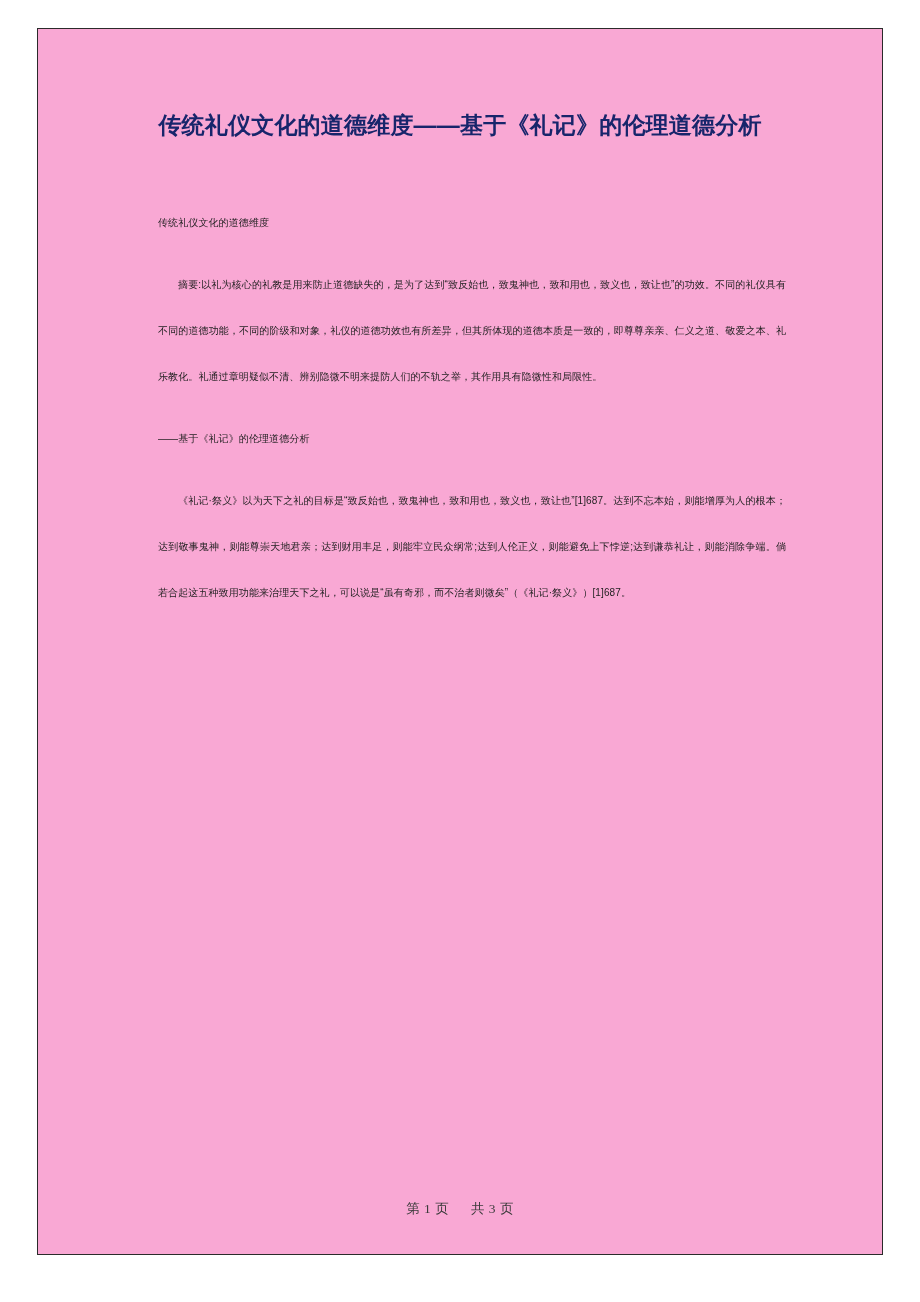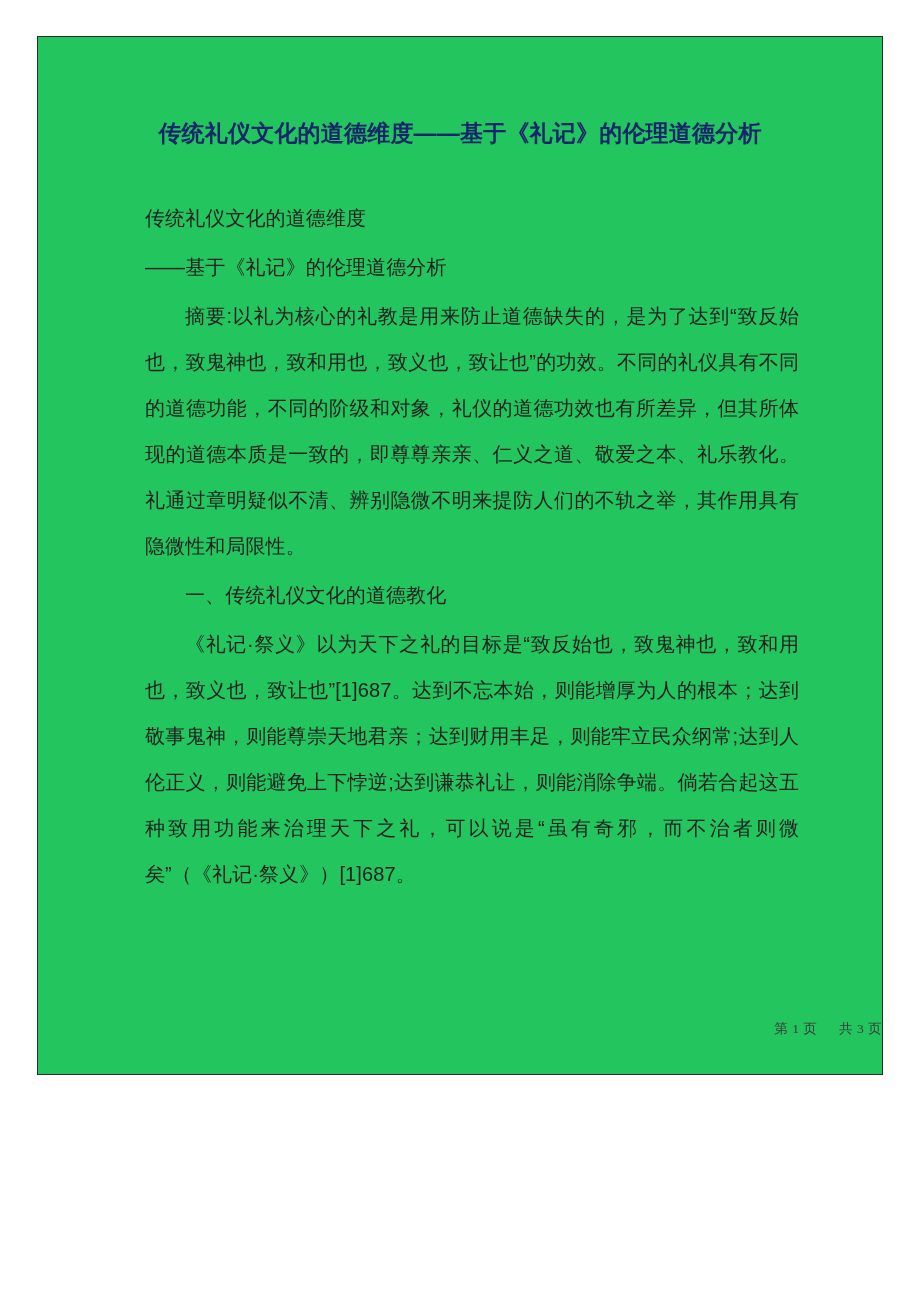--- a/index.html
+++ b/index.html
@@ -11,26 +11,26 @@
     width: 920px;
     height: 1302px;
     font-family: "Liberation Sans", "DejaVu Sans", sans-serif;
     -webkit-font-smoothing: antialiased;
     overflow: hidden;
   }
 
   #page {
     position: absolute;
     left: 37px;
-    top: 36px;
+    top: 28px;
     width: 846px;
-    height: 1039px;
+    height: 1227px;
     border: 1px solid #2b2b2b;
     box-sizing: border-box;
-    background: #22c55e;
+    background: #f9a8d4;
   }
 
   #doc-title {
     position: absolute;
     left: 0;
     right: 0;
     top: 83px;
     text-align: center;
     font-size: 23px;
     font-weight: bold;
@@ -41,58 +41,57 @@
   }
 
   #body-block {
     position: absolute;
     left: 104px;
     top: 155px;
     width: 660px;
   }
 
   .para {
-    font-size: 20px;
+    font-size: 10px;
     color: #1f1f1f;
     line-height: 46px;
-    margin: 3px;
+    margin: 16px;
     text-align: justify;
     text-justify: inter-ideograph;
     letter-spacing: 0.1px;
   }
 
   .para.indent {
     text-indent: 2em;
   }
 
   #footer {
     position: absolute;
     left: 0;
     right: 0;
     bottom: 36px;
-    text-align: right;
+    text-align: center;
     font-size: 13.5px;
     color: #3b3b3b;
     font-family: "Liberation Serif", "DejaVu Serif", serif;
     letter-spacing: 0.5px;
   }
   #footer .sep { display: inline-block; width: 14px; }
 </style>
 </head>
 <body>
 
 <div id="page">
 
   <div id="doc-title">传统礼仪文化的道德维度——基于《礼记》的伦理道德分析</div>
 
   <div id="body-block">
       <p class="para">传统礼仪文化的道德维度</p>
+      <p class="para indent">摘要:以礼为核心的礼教是用来防止道德缺失的，是为了达到“致反始也，致鬼神也，致和用也，致义也，致让也”的功效。不同的礼仪具有不同的道德功能，不同的阶级和对象，礼仪的道德功效也有所差异，但其所体现的道德本质是一致的，即尊尊亲亲、仁义之道、敬爱之本、礼乐教化。礼通过章明疑似不清、辨别隐微不明来提防人们的不轨之举，其作用具有隐微性和局限性。</p>
       <p class="para">——基于《礼记》的伦理道德分析</p>
-      <p class="para indent">摘要:以礼为核心的礼教是用来防止道德缺失的，是为了达到“致反始也，致鬼神也，致和用也，致义也，致让也”的功效。不同的礼仪具有不同的道德功能，不同的阶级和对象，礼仪的道德功效也有所差异，但其所体现的道德本质是一致的，即尊尊亲亲、仁义之道、敬爱之本、礼乐教化。礼通过章明疑似不清、辨别隐微不明来提防人们的不轨之举，其作用具有隐微性和局限性。</p>
-      <p class="para indent">一、传统礼仪文化的道德教化</p>
       <p class="para indent">《礼记·祭义》以为天下之礼的目标是“致反始也，致鬼神也，致和用也，致义也，致让也”[1]687。达到不忘本始，则能增厚为人的根本；达到敬事鬼神，则能尊崇天地君亲；达到财用丰足，则能牢立民众纲常;达到人伦正义，则能避免上下悖逆;达到谦恭礼让，则能消除争端。倘若合起这五种致用功能来治理天下之礼，可以说是“虽有奇邪，而不治者则微矣”（《礼记·祭义》）[1]687。</p>
     </div>
 
   <div id="footer">
     <span>第</span>
     <span>1</span>
     <span>页</span>
     <span class="sep"></span>
     <span>共</span>
     <span>3</span>

